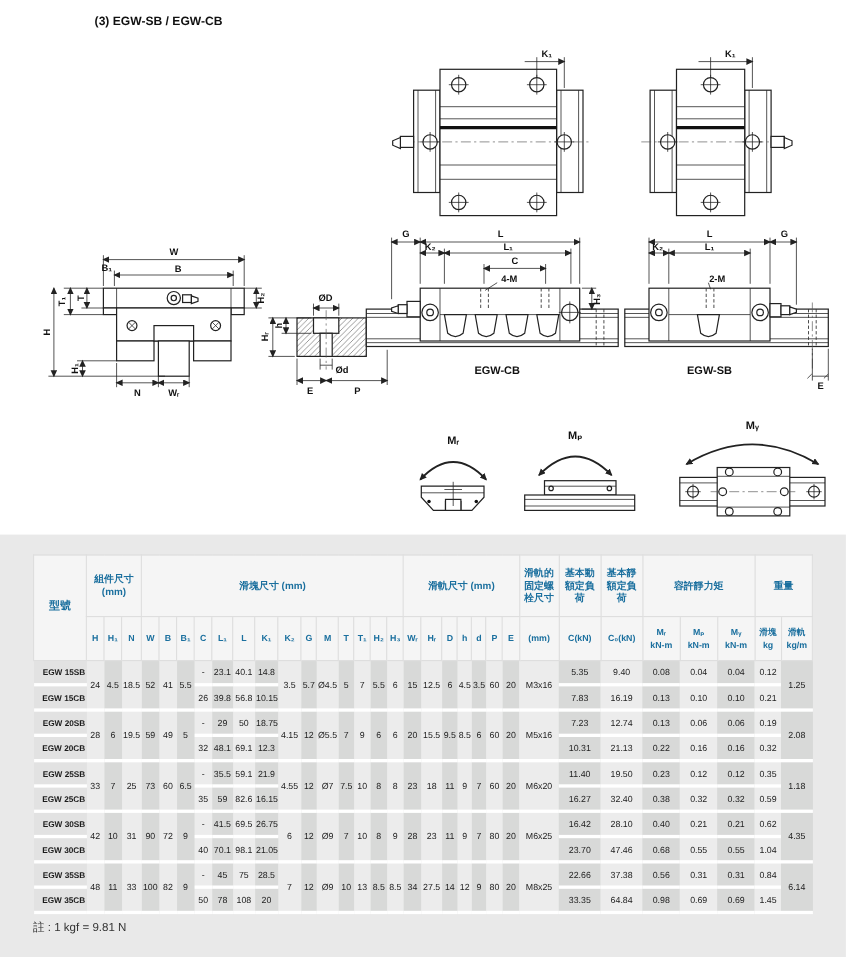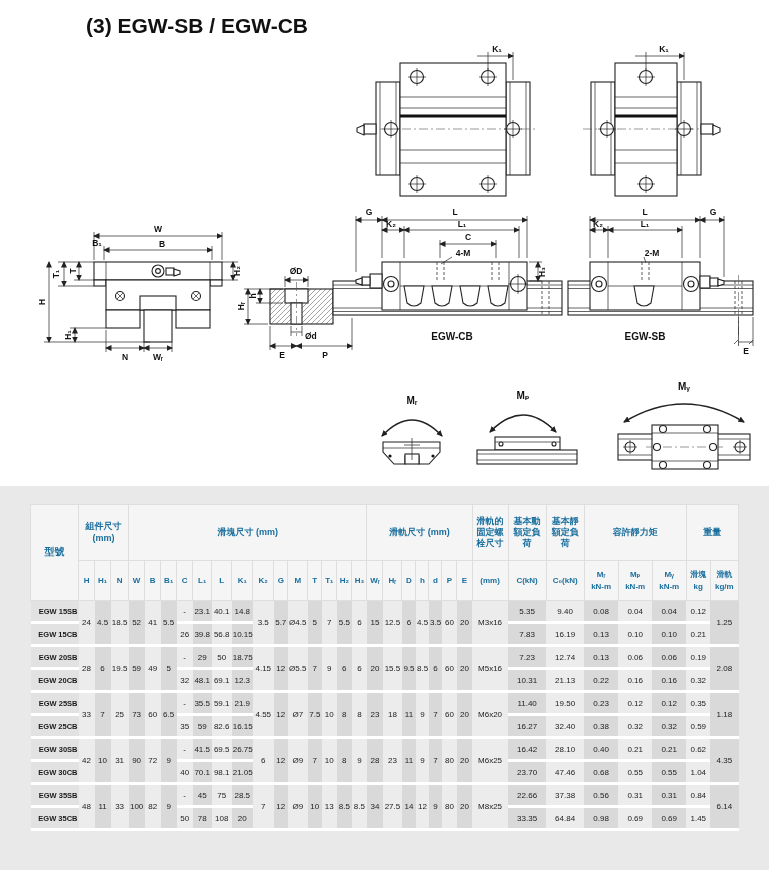--- a/index.html
+++ b/index.html
@@ -1,18 +1,18 @@
 <!DOCTYPE html>
 <html><head>
 <meta charset="utf-8">
 <style>
   html,body{margin:0;padding:0;}
   body{width:769px;height:870px;position:relative;background:#ffffff;
        font-family:"Liberation Sans","DejaVu Sans",sans-serif;overflow:hidden;}
-  .page-title{position:absolute;top:14px;left:86px;font-size:21px;font-weight:bold;color:#111;}
+  .page-title{position:absolute;top:14px;left:86px;font-size:11px;font-weight:bold;color:#111;}
   #drawing{position:absolute;top:40px;left:0;}
   
   .out{stroke:#222;stroke-width:1.1;fill:#fff;}
   .thin{stroke:#222;stroke-width:0.7;fill:none;}
   .thick{stroke:#111;stroke-width:3;fill:none;}
   .cl{stroke:#555;stroke-width:0.6;fill:none;stroke-dasharray:9 3 2 3;}
   .dash{stroke:#333;stroke-width:0.8;fill:none;stroke-dasharray:3 2;}
   .dim{stroke:#222;stroke-width:0.7;fill:none;}
   .dl{font:bold 8.5px "Liberation Sans","DejaVu Sans",sans-serif;fill:#111;}
   .cap{font:bold 10px "Liberation Sans","DejaVu Sans",sans-serif;fill:#111;}
@@ -715,13 +715,14 @@
           <td class="dark">20</td>
           <td class="dark">33.35</td>
           <td class="light">64.84</td>
           <td class="dark">0.98</td>
           <td class="light">0.69</td>
           <td class="dark">0.69</td>
           <td class="light">1.45</td>
         </tr>
       </tbody>
   </table>
+  <div class="note">註 : 1 kgf = 9.81 N</div>
 </div>
 
 </body></html>

